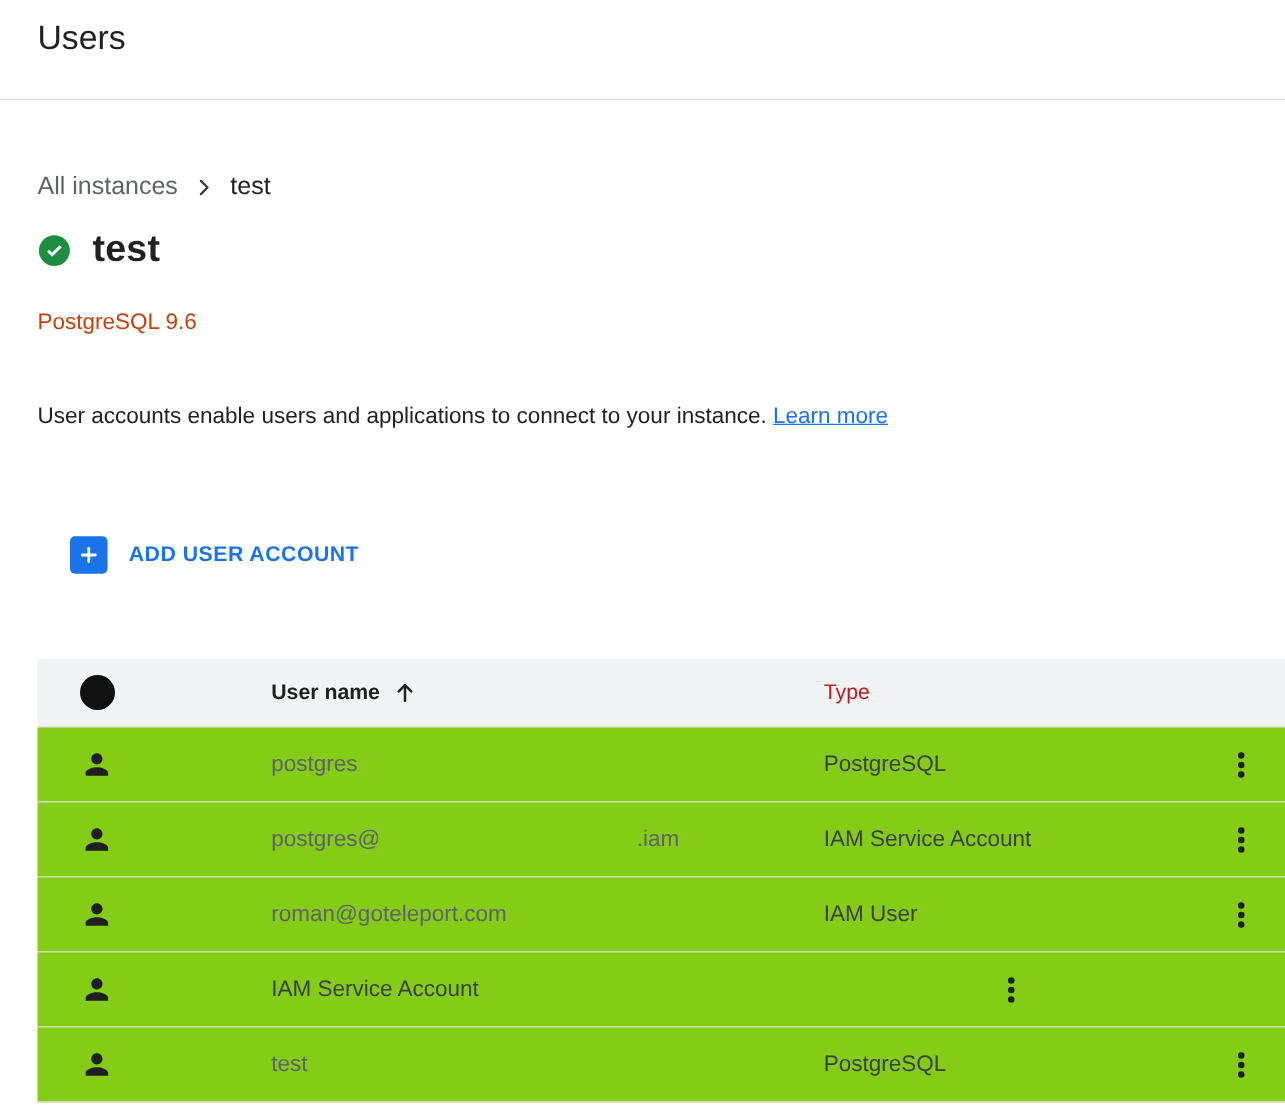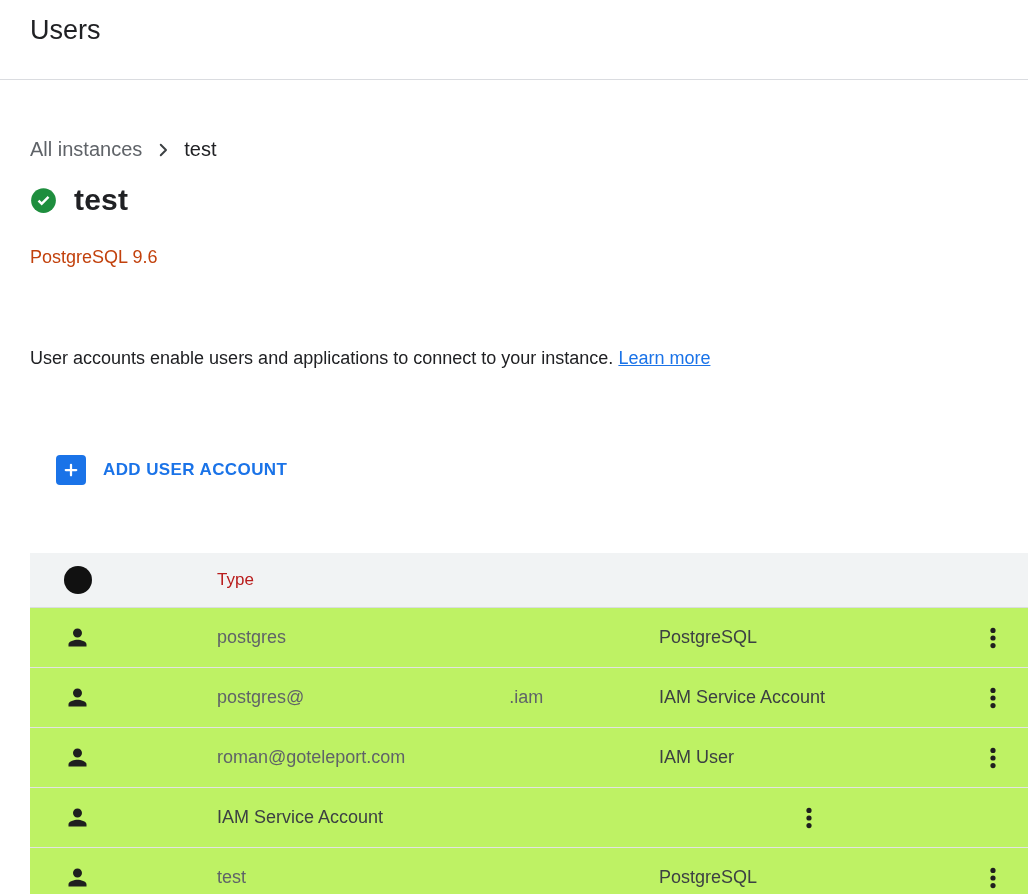--- a/index.html
+++ b/index.html
@@ -53,21 +53,21 @@
     color: #202124;
   }
 
   .instance-version {
     margin-top: 30px;
     font-size: 18px;
     color: #c2410c;
   }
 
   .desc {
-    margin-top: 80px;
+    margin-top: 54px;
     font-size: 18px;
     color: #202124;
   }
   .desc a, .learn-more {
     color: #1a73e8;
     text-decoration: underline;
     cursor: pointer;
   }
 
   .add-btn {
@@ -108,21 +108,21 @@
     align-items: center;
   }
   .thead {
     height: 55px;
     background: #f1f3f4;
     border-bottom: 1px solid #dadce0;
   }
   .trow {
     height: 60px;
     border-bottom: 1px solid #e3e3e3;
-    background: #bef264;
+    background: #84cc16;
   }
   .cell-icon { padding-left: 34px; display: flex; align-items: center; }
   .header-avatar {
     width: 28px;
     height: 28px;
     border-radius: 50%;
     background: #111111;
   }
   .th-user {
     display: flex;
@@ -196,20 +196,29 @@
     </span>
     <span class="add-label">ADD USER ACCOUNT</span>
   </button>
 
   <div class="users-table">
 
     <div class="thead">
       <div class="cell-icon">
         <span class="header-avatar"></span>
       </div>
+      <div class="th-user">
+        <span>User name</span>
+        <span style="display:flex;">
+          <svg width="20" height="20" viewBox="0 0 24 24" fill="none" stroke="#202124" stroke-width="2.4" stroke-linecap="round" stroke-linejoin="round">
+              <path d="M12 20V5"></path>
+              <path d="M6 11l6-6 6 6"></path>
+            </svg>
+        </span>
+      </div>
       <div class="th-type">Type</div>
       <div></div>
     </div>
 
     <div class="trow">
       <div class="cell-icon">
         <span style="display:flex;">
           <svg width="27" height="27" viewBox="0 0 24 24" fill="#1f1f1f">
               <path d="M12 12c2.21 0 4-1.79 4-4s-1.79-4-4-4-4 1.79-4 4 1.79 4 4 4zm0 2c-2.67 0-8 1.34-8 4v2h16v-2c0-2.66-5.33-4-8-4z"></path>
             </svg>

